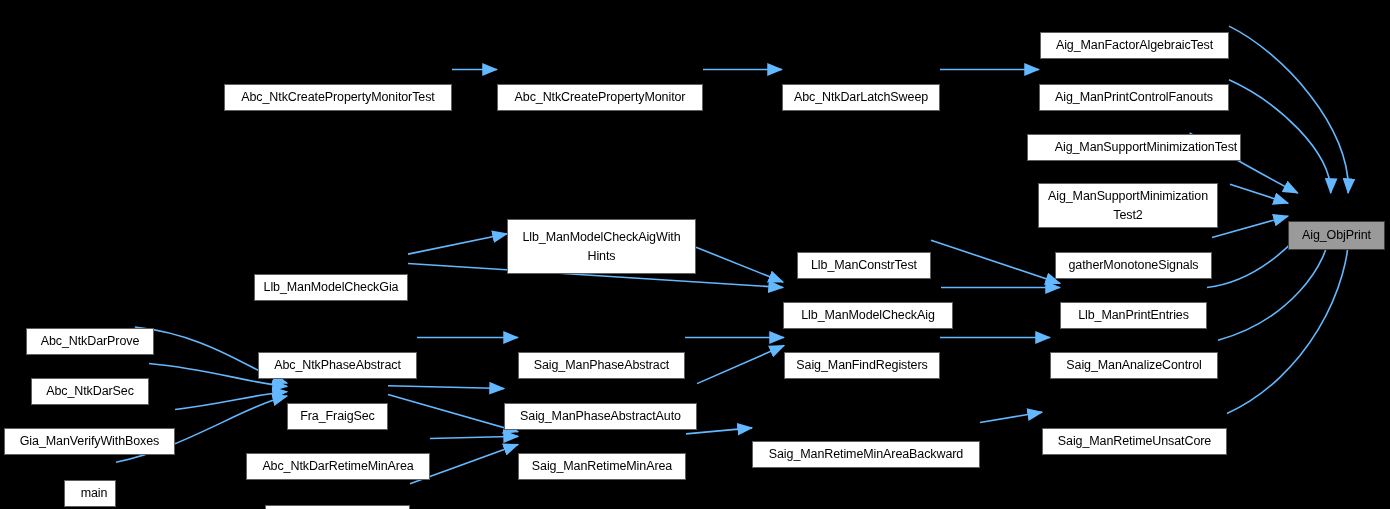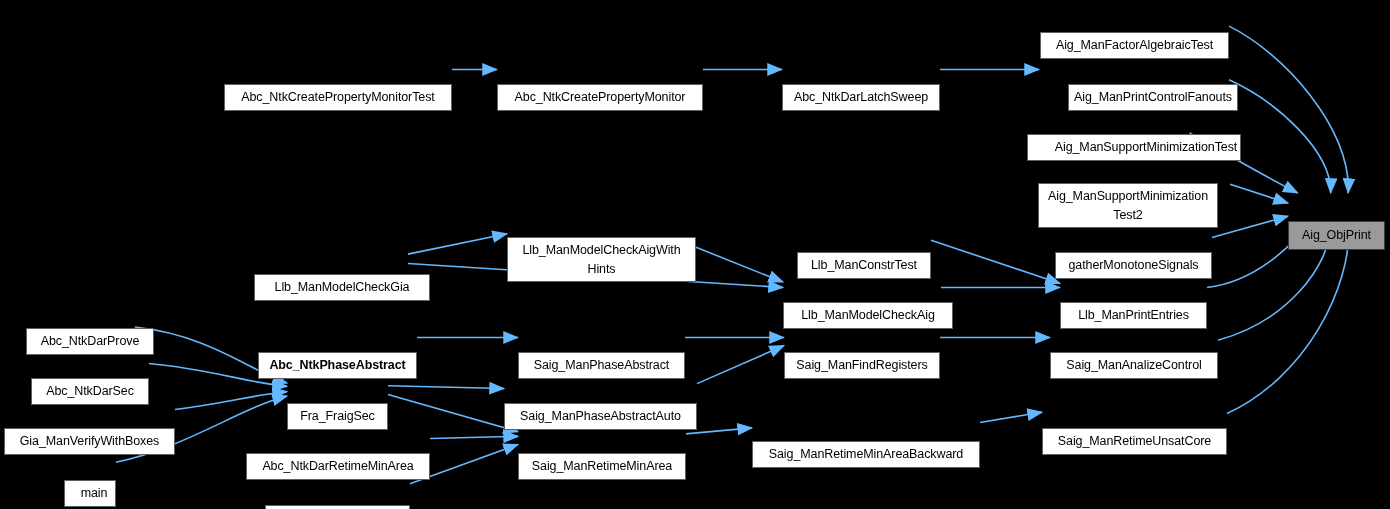--- a/index.html
+++ b/index.html
@@ -64,34 +64,34 @@
         <path d="M410,483.75 L518,444.44" fill="none" stroke="#63b8ff" stroke-width="1.6" marker-end="url(#arrowhead)"></path>
         <path d="M686,433.91 L752,427.85" fill="none" stroke="#63b8ff" stroke-width="1.6" marker-end="url(#arrowhead)"></path>
         <path d="M980,422.45 L1042,412.15" fill="none" stroke="#63b8ff" stroke-width="1.6" marker-end="url(#arrowhead)"></path>
       </g>
   </svg>
   <div id="nodes-layer">
       <div class="node" style="left: 224px; top: 56px; width: 228px; height: 27px;">Abc_NtkCreatePropertyMonitorTest</div>
       <div class="node" style="left: 497px; top: 56px; width: 206px; height: 27px;">Abc_NtkCreatePropertyMonitor</div>
       <div class="node" style="left: 782px; top: 56px; width: 158px; height: 27px;">Abc_NtkDarLatchSweep</div>
       <div class="node" style="left: 1040px; top: 4px; width: 189px; height: 27px;">Aig_ManFactorAlgebraicTest</div>
-      <div class="node" style="left: 1068px; top: 56px; width: 170px; height: 27px;">Aig_ManPrintControlFanouts</div>
+      <div class="node" style="left: 1039px; top: 56px; width: 190px; height: 27px;">Aig_ManPrintControlFanouts</div>
       <div class="node" style="left: 1027px; top: 106px; width: 214px; height: 27px; padding-left: 24px;">Aig_ManSupportMinimizationTest</div>
       <div class="node" style="left: 1038px; top: 155px; width: 180px; height: 45px;">Aig_ManSupportMinimization
 Test2</div>
       <div class="node current" style="left: 1288px; top: 193px; width: 97px; height: 29px;">Aig_ObjPrint</div>
-      <div class="node" style="left: 507px; top: 209px; width: 189px; height: 45px;">Llb_ManModelCheckAigWith
+      <div class="node" style="left: 507px; top: 191px; width: 189px; height: 55px;">Llb_ManModelCheckAigWith
 Hints</div>
       <div class="node" style="left: 797px; top: 224px; width: 134px; height: 27px;">Llb_ManConstrTest</div>
       <div class="node" style="left: 1055px; top: 224px; width: 157px; height: 27px;">gatherMonotoneSignals</div>
-      <div class="node" style="left: 254px; top: 246px; width: 176px; height: 27px;">Llb_ManModelCheckGia</div>
+      <div class="node" style="left: 254px; top: 246px; width: 154px; height: 27px;">Llb_ManModelCheckGia</div>
       <div class="node" style="left: 783px; top: 274px; width: 170px; height: 27px;">Llb_ManModelCheckAig</div>
       <div class="node" style="left: 1060px; top: 274px; width: 147px; height: 27px; text-align: center;">Llb_ManPrintEntries</div>
       <div class="node" style="left: 26px; top: 300px; width: 128px; height: 27px;">Abc_NtkDarProve</div>
-      <div class="node" style="left: 258px; top: 324px; width: 159px; height: 27px; font-weight: bold;">Abc_NtkPhaseAbstract</div>
+      <div class="node" style="left: 258px; top: 324px; width: 159px; height: 27px;">Abc_NtkPhaseAbstract</div>
       <div class="node" style="left: 518px; top: 324px; width: 167px; height: 27px;">Saig_ManPhaseAbstract</div>
       <div class="node" style="left: 784px; top: 324px; width: 156px; height: 27px;">Saig_ManFindRegisters</div>
       <div class="node" style="left: 1050px; top: 324px; width: 168px; height: 27px;">Saig_ManAnalizeControl</div>
       <div class="node" style="left: 31px; top: 350px; width: 118px; height: 27px;">Abc_NtkDarSec</div>
       <div class="node" style="left: 287px; top: 375px; width: 101px; height: 27px;">Fra_FraigSec</div>
       <div class="node" style="left: 504px; top: 375px; width: 193px; height: 27px;">Saig_ManPhaseAbstractAuto</div>
       <div class="node" style="left: 4px; top: 400px; width: 171px; height: 27px;">Gia_ManVerifyWithBoxes</div>
       <div class="node" style="left: 1042px; top: 400px; width: 185px; height: 27px;">Saig_ManRetimeUnsatCore</div>
       <div class="node" style="left: 752px; top: 413px; width: 228px; height: 27px;">Saig_ManRetimeMinAreaBackward</div>
       <div class="node" style="left: 246px; top: 425px; width: 184px; height: 27px;">Abc_NtkDarRetimeMinArea</div>

